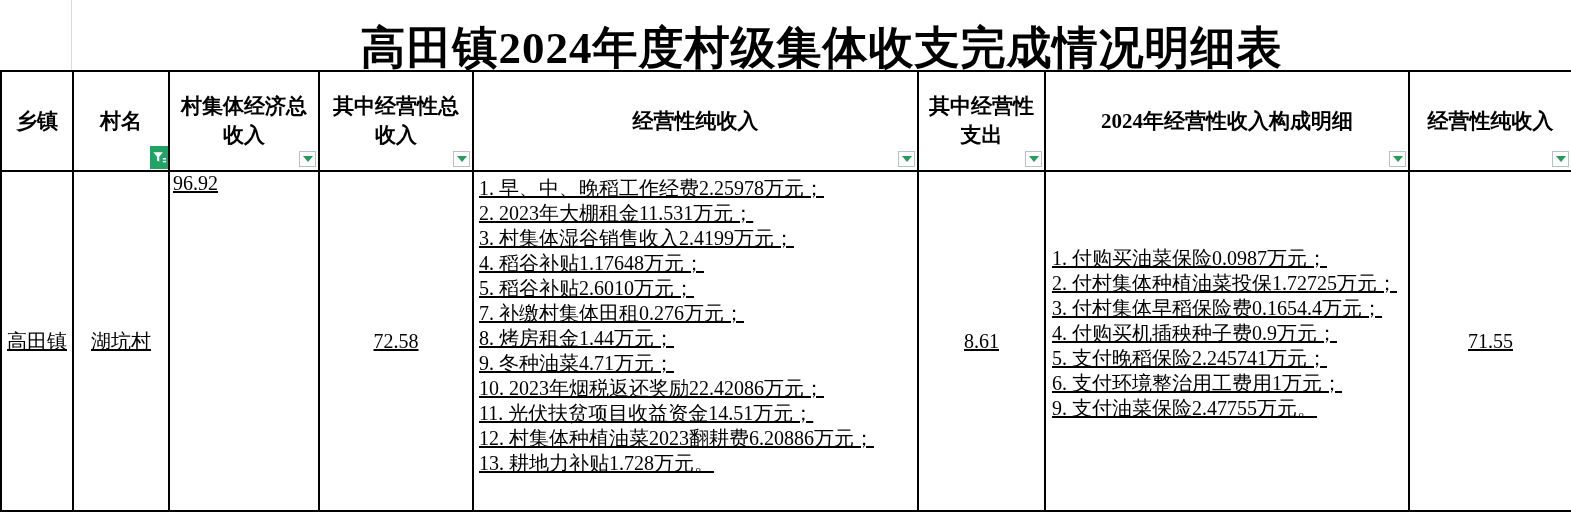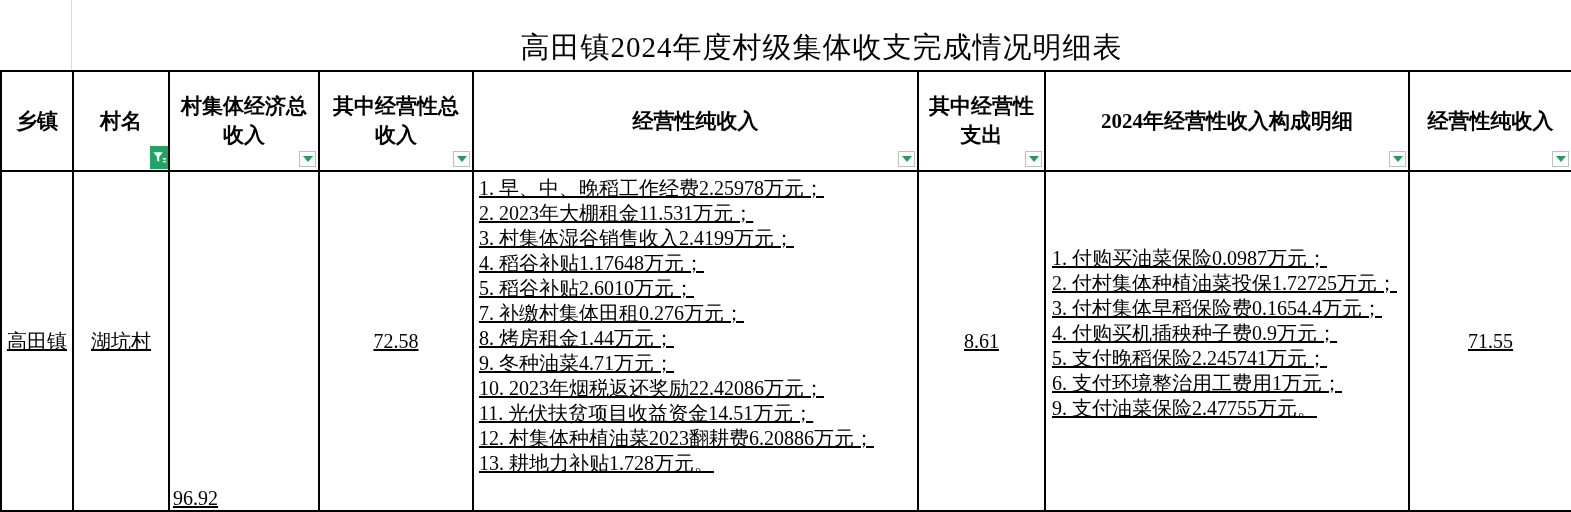--- a/index.html
+++ b/index.html
@@ -19,21 +19,21 @@
   #title-corner{
     width:72px;height:70px;flex:0 0 72px;
     border-right:1px solid #d9d9d9;
     box-sizing:border-box;
   }
   #title-cell{
     flex:1;height:70px;
     display:flex;align-items:center;justify-content:center;
   }
   #title-cell .t{
-    font-size:29px;font-weight:normal;letter-spacing:1px;
+    font-size:45px;font-weight:bold;letter-spacing:1px;
     white-space:nowrap;
     margin-top:25px;
   }
   
   #grid{
     position:absolute;top:70px;left:0;
     display:grid;
     grid-template-columns:72px 96px 150px 154px 445px 127px 364px 163px;
     grid-template-rows:100px 340px;
     border-top:2px solid #000;
@@ -75,21 +75,21 @@
   .filter-active{
     position:absolute;right:0;bottom:1px;
     width:18px;height:23px;
     background:#21a366;
     display:flex;align-items:center;justify-content:center;
     cursor:pointer;
   }
   
   .dc{font-size:20px;text-decoration:underline;}
   .dc-center{display:flex;align-items:center;justify-content:center;}
-  .dc-left{display:flex;align-items:flex-end;justify-content:flex-start;padding-left:3px;}
+  .dc-left{display:flex;align-items:flex-start;justify-content:flex-start;padding-left:3px;}
   
   .list-cell{padding:4px 2px 0 5px;}
   .list-cell .li{
     font-size:20px;line-height:25px;white-space:nowrap;
   }
   .list-center{
     display:flex;flex-direction:column;justify-content:center;
     padding:0 0 16px 6px;
   }
   .list-center .li{

